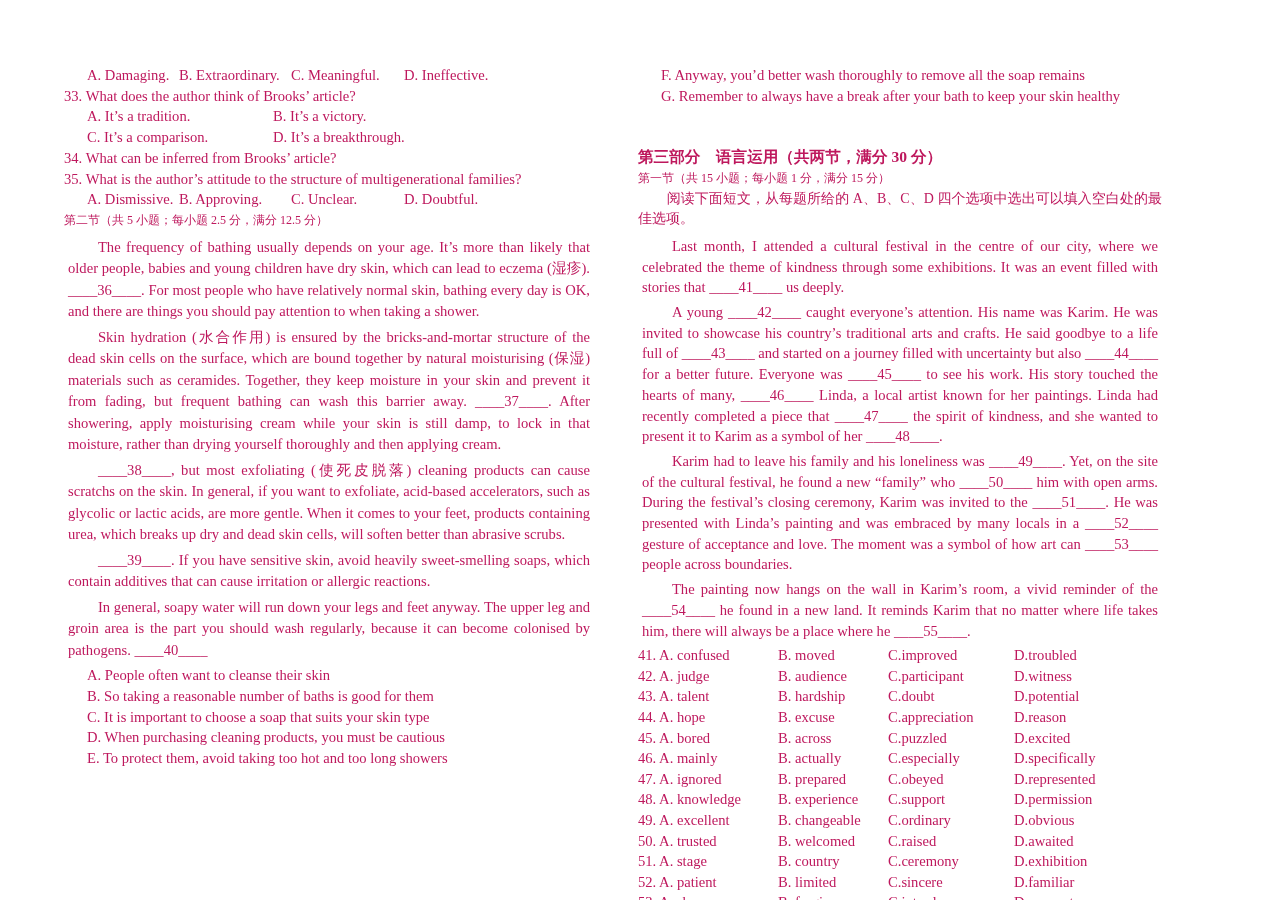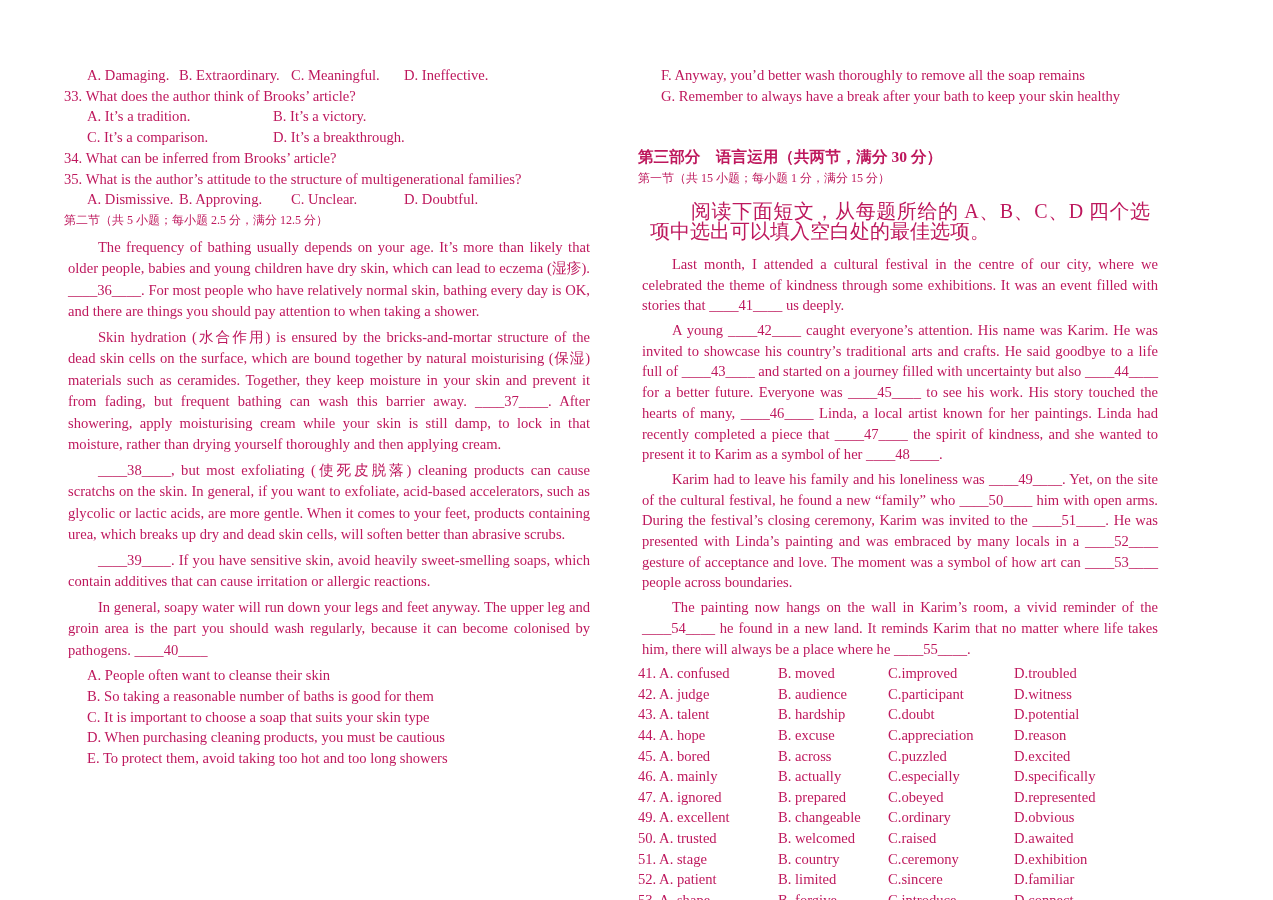--- a/index.html
+++ b/index.html
@@ -10,21 +10,21 @@
   .col{position:absolute;top:65px;font-size:14.6px;line-height:20.7px;}
   #col-left{left:64px;width:530px;}
   #col-right{left:638px;width:524px;}
 
   .stem{padding-left:0;}
   .optrow4{display:grid;grid-template-columns:92px 112px 113px auto;padding-left:23px;}
   .optrow2{display:grid;grid-template-columns:186px auto;padding-left:23px;}
   .opt{padding-left:23px;}
   .cnhead{font-size:12px;}
   .part-head{font-weight:bold;font-size:15.6px;line-height:21.4px;margin-top:40px;}
-  .instr{margin:12px;text-indent:2.05em;text-align:justify;font-size:20px;}
+  .instr{margin:0;text-indent:2.05em;text-align:justify;font-size:14px;}
   .para{margin:4px;text-indent:2.05em;text-align:justify;}
   #col-left .para{line-height:21.5px;}
   .first-para{margin-top:6px;}
   .cz-row{display:grid;grid-template-columns:140px 110px 126px auto;line-height:20.6px;}
   .cz-cell{white-space:nowrap;overflow:hidden;}
 </style>
 </head>
 <body>
 
 <div class="page">
@@ -129,20 +129,26 @@
         <span class="cz-cell">C.especially</span>
         <span class="cz-cell">D.specifically</span>
       </div>
       <div class="cz-row">
         <span class="cz-cell"><span>47.</span> <span>A. ignored</span></span>
         <span class="cz-cell">B. prepared</span>
         <span class="cz-cell">C.obeyed</span>
         <span class="cz-cell">D.represented</span>
       </div>
       <div class="cz-row">
+        <span class="cz-cell"><span>48.</span> <span>A. knowledge</span></span>
+        <span class="cz-cell">B. experience</span>
+        <span class="cz-cell">C.support</span>
+        <span class="cz-cell">D.permission</span>
+      </div>
+      <div class="cz-row">
         <span class="cz-cell"><span>49.</span> <span>A. excellent</span></span>
         <span class="cz-cell">B. changeable</span>
         <span class="cz-cell">C.ordinary</span>
         <span class="cz-cell">D.obvious</span>
       </div>
       <div class="cz-row">
         <span class="cz-cell"><span>50.</span> <span>A. trusted</span></span>
         <span class="cz-cell">B. welcomed</span>
         <span class="cz-cell">C.raised</span>
         <span class="cz-cell">D.awaited</span>

